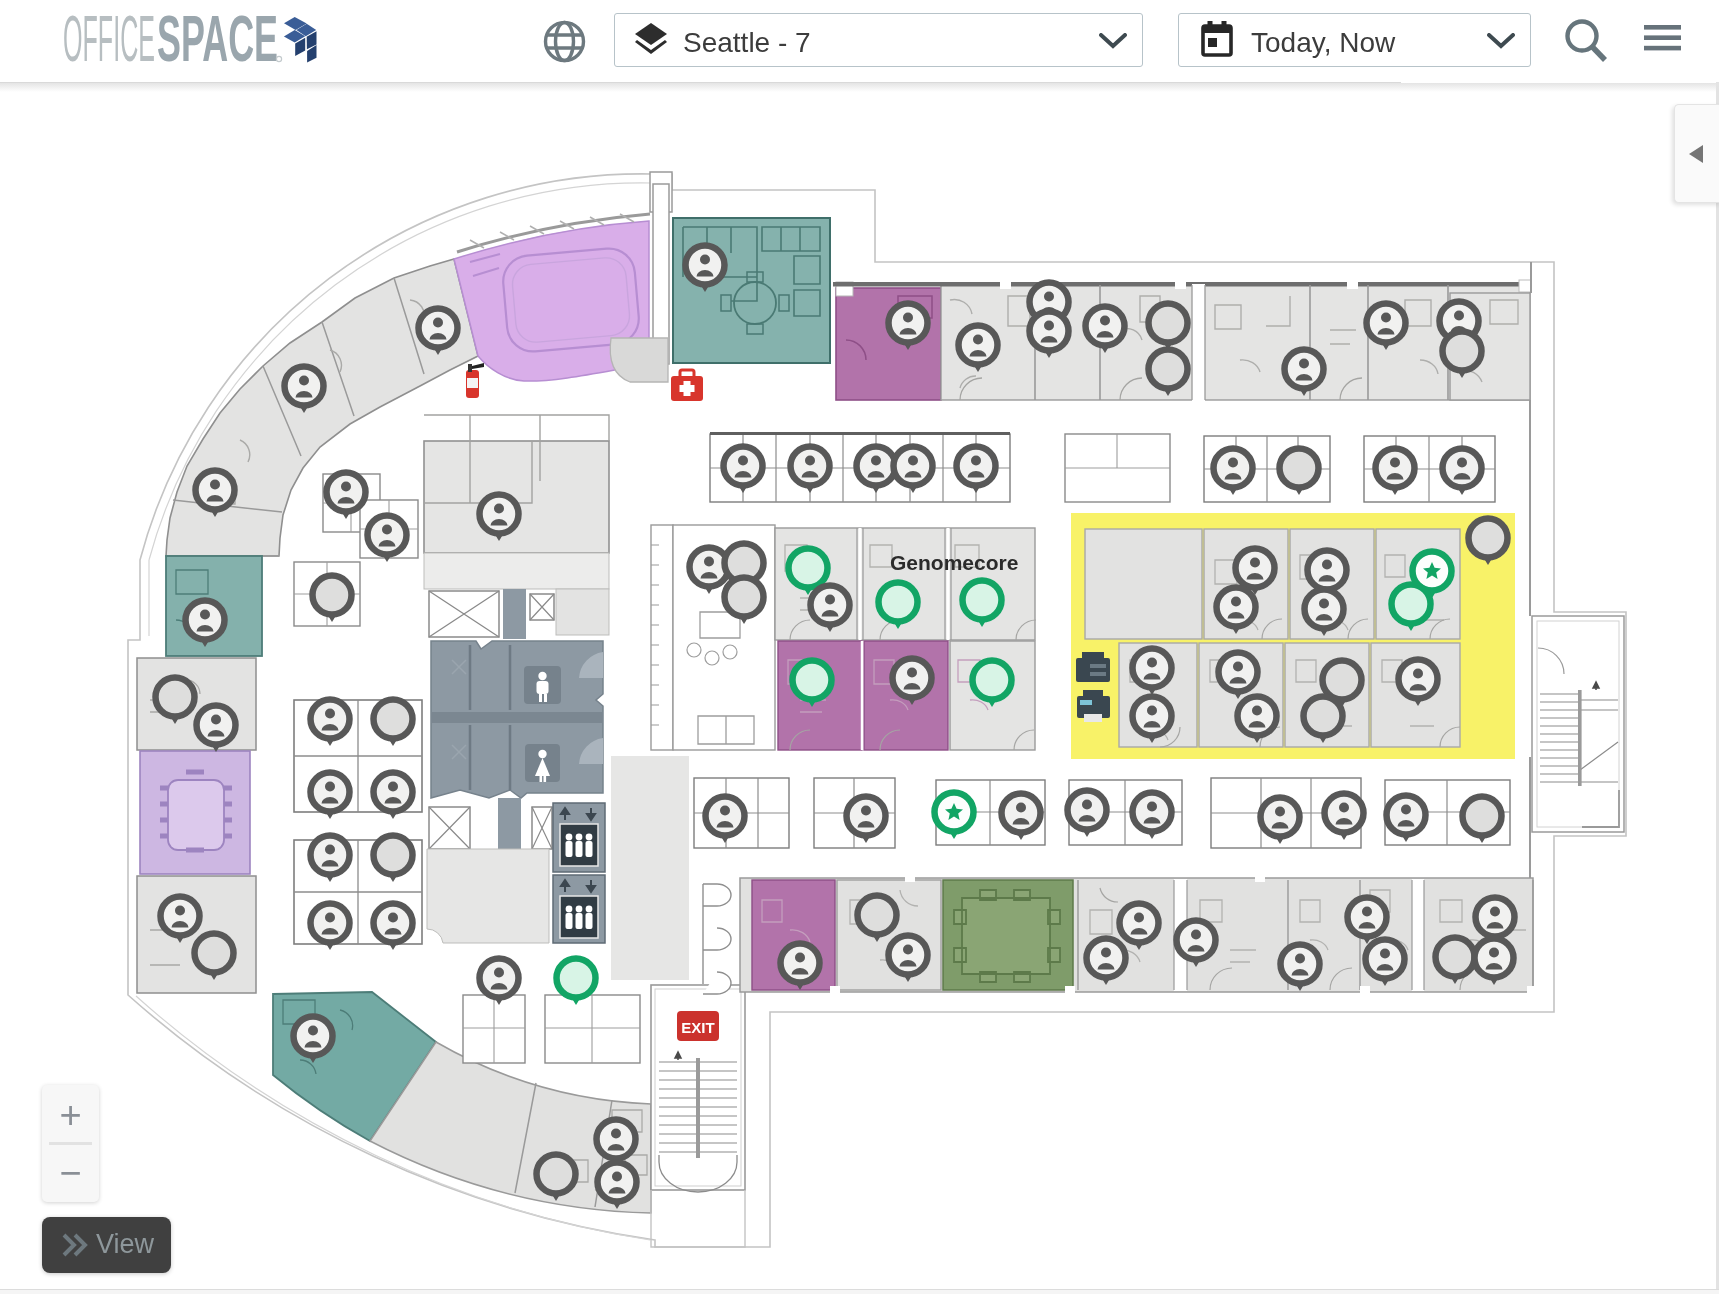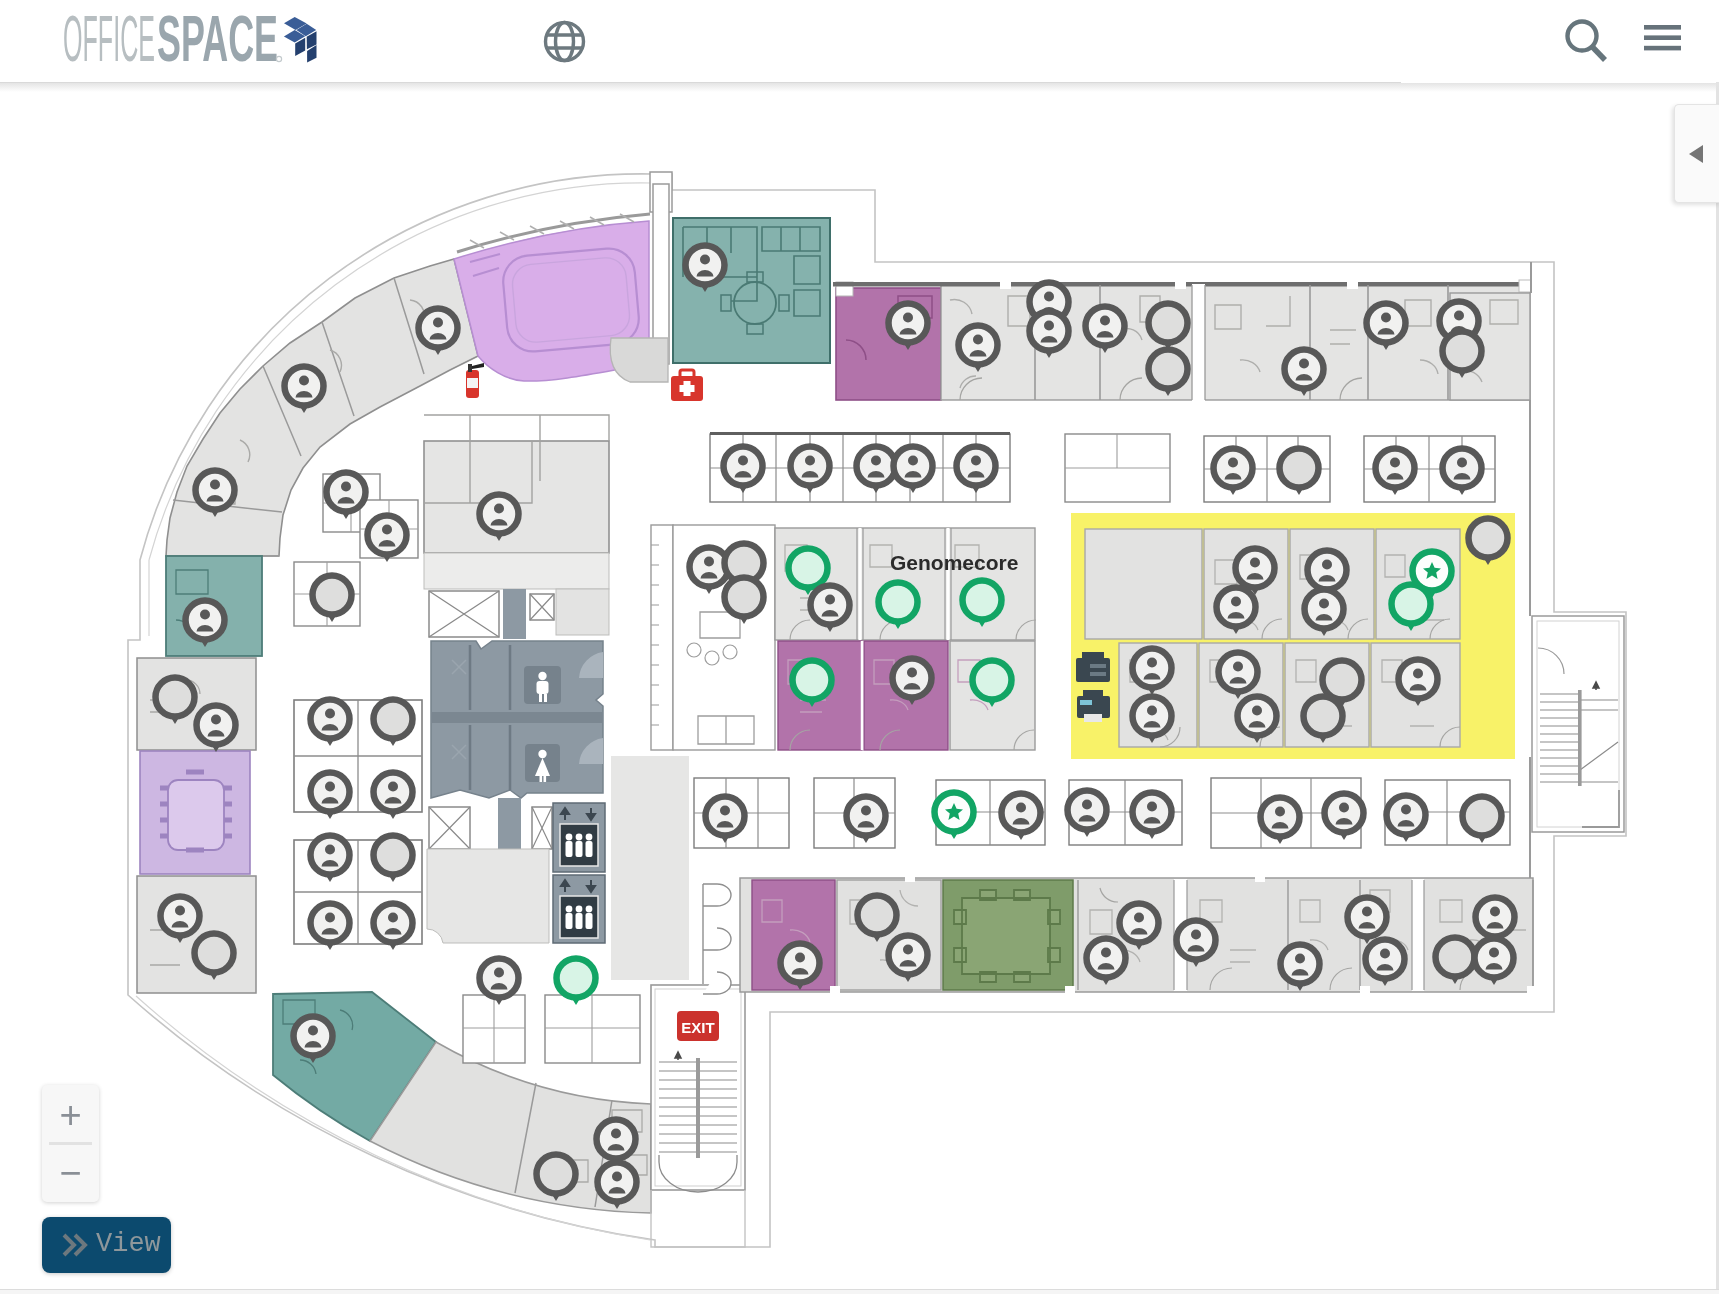--- a/index.html
+++ b/index.html
@@ -8,21 +8,21 @@
   #hdrshadow{position:absolute;left:0;top:83px;width:1719px;height:9px;background:linear-gradient(#e4e4e4,rgba(255,255,255,0));z-index:19;}
   #dd1{position:absolute;left:614px;top:13px;width:527px;height:52px;border:1px solid #b7c3c9;border-radius:3px;background:#fff;}
   #dd2{position:absolute;left:1178px;top:13px;width:351px;height:52px;border:1px solid #b7c3c9;border-radius:3px;background:#fff;}
   .ddtext{position:absolute;top:13px;font-size:28px;color:#3c3c3c;}
   #rightline{position:absolute;left:1716px;top:82px;width:3px;height:1212px;background:#e3e3e3;z-index:5;}
   #collapse{position:absolute;left:1674px;top:104px;width:46px;height:97px;background:#fafafa;border:1px solid #e4e4e4;border-right:none;border-radius:5px 0 0 5px;box-shadow:-2px 2px 4px rgba(0,0,0,.12);z-index:6;}
   #zoomctl{position:absolute;left:42px;top:1085px;width:57px;height:117px;background:#f7f7f7;border-radius:5px;box-shadow:0 1px 4px rgba(0,0,0,.18);z-index:6;}
   #zoomctl .plus{position:absolute;left:0;top:8px;width:57px;height:44px;text-align:center;font-size:38px;color:#8a8f96;line-height:44px;}
   #zoomctl .div{position:absolute;left:7px;top:57px;width:43px;height:3px;background:#e2e2e2;}
   #zoomctl .minus{position:absolute;left:0;top:66px;width:57px;height:44px;text-align:center;font-size:38px;color:#8a8f96;line-height:44px;}
-  #viewbtn{position:absolute;left:42px;top:1217px;width:129px;height:56px;background:#0c4a6e;border-radius:8px;box-shadow:0 1px 4px rgba(0,0,0,.22);z-index:6;font-family:Liberation Mono, monospace;}
+  #viewbtn{position:absolute;left:42px;top:1217px;width:129px;height:56px;background:#404040;border-radius:8px;box-shadow:0 1px 4px rgba(0,0,0,.22);z-index:6;}
   #viewbtn .txt{position:absolute;left:54px;top:12px;font-size:27px;color:#8e979b;}
   #footline{position:absolute;left:0;top:1289px;width:1719px;height:5px;background:#f5f5f5;border-top:1px solid #dcdcdc;z-index:6;}
 </style>
 </head>
 <body>
 
 <div id="hdr">
 
 <svg class="abs" style="left:62px;top:12px" width="270" height="58" viewBox="0 0 270 58">
   <text x="1" y="49" font-size="64" textLength="92" lengthAdjust="spacingAndGlyphs" fill="#b7bec1" font-family="Liberation Sans">OFFICE</text>
@@ -39,21 +39,44 @@
 </svg>
 
 <svg class="abs" style="left:542px;top:19px" width="45" height="45" viewBox="0 0 45 45">
   <g fill="none" stroke="#6d797f" stroke-width="3.4">
     <circle cx="22.5" cy="22.5" r="19"></circle>
     <ellipse cx="22.5" cy="22.5" rx="9" ry="19"></ellipse>
     <path d="M4.5,16 H40.5 M4.5,29 H40.5"></path>
   </g>
 </svg>
 
-
+<div id="dd1">
+  <svg class="abs" style="left:19px;top:8px" width="34" height="38" viewBox="0 0 34 38">
+    <polygon points="17,1 33,12 17,23 1,12" fill="#2d2d2d"></polygon>
+    <path d="M3,18 L17,28 L31,18 L33,20 L17,32 L1,20 Z" fill="#2d2d2d"></path>
+  </svg>
+  <span class="ddtext" style="left:68px;">Seattle - 7</span>
+  <svg class="abs" style="left:484px;top:19px" width="28" height="17" viewBox="0 0 28 17">
+        <path d="M2,2 L14,13 L26,2" fill="none" stroke="#3e4a50" stroke-width="4" stroke-linecap="round"></path>
+      </svg>
+</div>
+
+<div id="dd2">
+  <svg class="abs" style="left:22px;top:7px" width="32" height="37" viewBox="0 0 32 37">
+    <rect x="2" y="5" width="28" height="29" rx="2" fill="none" stroke="#272727" stroke-width="3.6"></rect>
+    <rect x="2" y="5" width="28" height="7" fill="#272727"></rect>
+    <rect x="6.5" y="0" width="5" height="8" fill="#272727"></rect>
+    <rect x="20.5" y="0" width="5" height="8" fill="#272727"></rect>
+    <rect x="7" y="17" width="9" height="9" fill="#272727"></rect>
+  </svg>
+  <span class="ddtext" style="left:72px;">Today, Now</span>
+  <svg class="abs" style="left:308px;top:19px" width="28" height="17" viewBox="0 0 28 17">
+        <path d="M2,2 L14,13 L26,2" fill="none" stroke="#3e4a50" stroke-width="4" stroke-linecap="round"></path>
+      </svg>
+</div>
 
 <svg class="abs" style="left:1561px;top:16px" width="52" height="52" viewBox="0 0 52 52">
   <circle cx="21" cy="20" r="14.5" fill="none" stroke="#66757c" stroke-width="4.4"></circle>
   <line x1="31.5" y1="31" x2="44" y2="44" stroke="#66757c" stroke-width="5.5"></line>
 </svg>
 
 <svg class="abs" style="left:1644px;top:25px" width="37" height="30" viewBox="0 0 37 30">
   <rect x="0" y="0" width="37" height="4.6" fill="#66727a"></rect>
   <rect x="0" y="10.4" width="37" height="4.6" fill="#66727a"></rect>
   <rect x="0" y="20.8" width="37" height="4.6" fill="#66727a"></rect>

